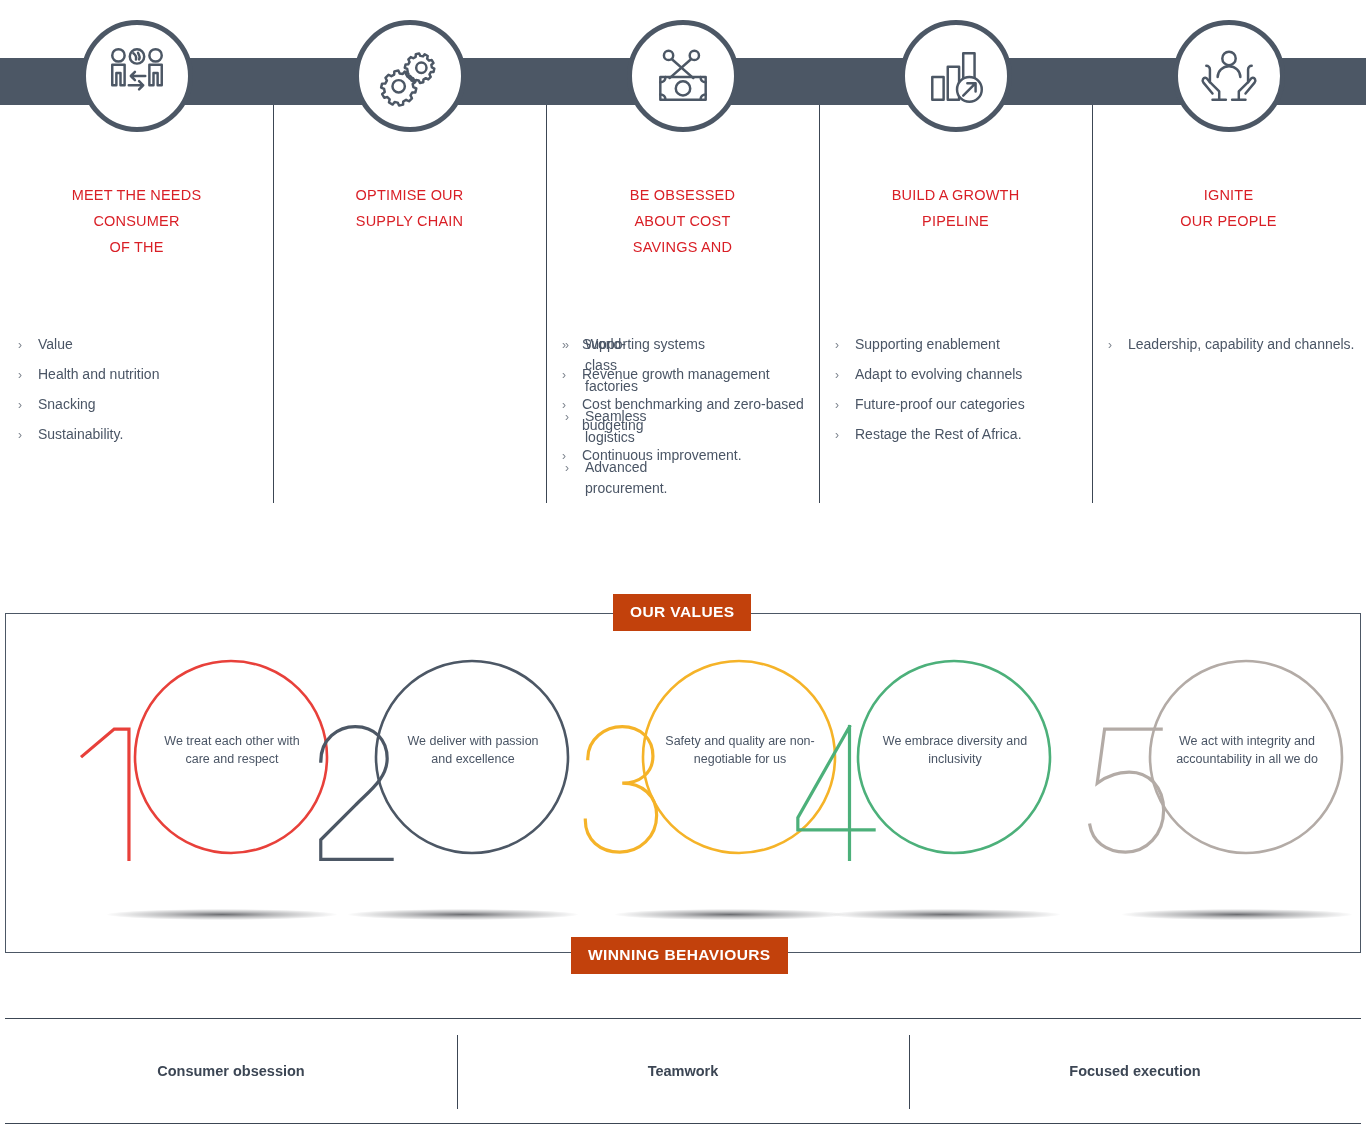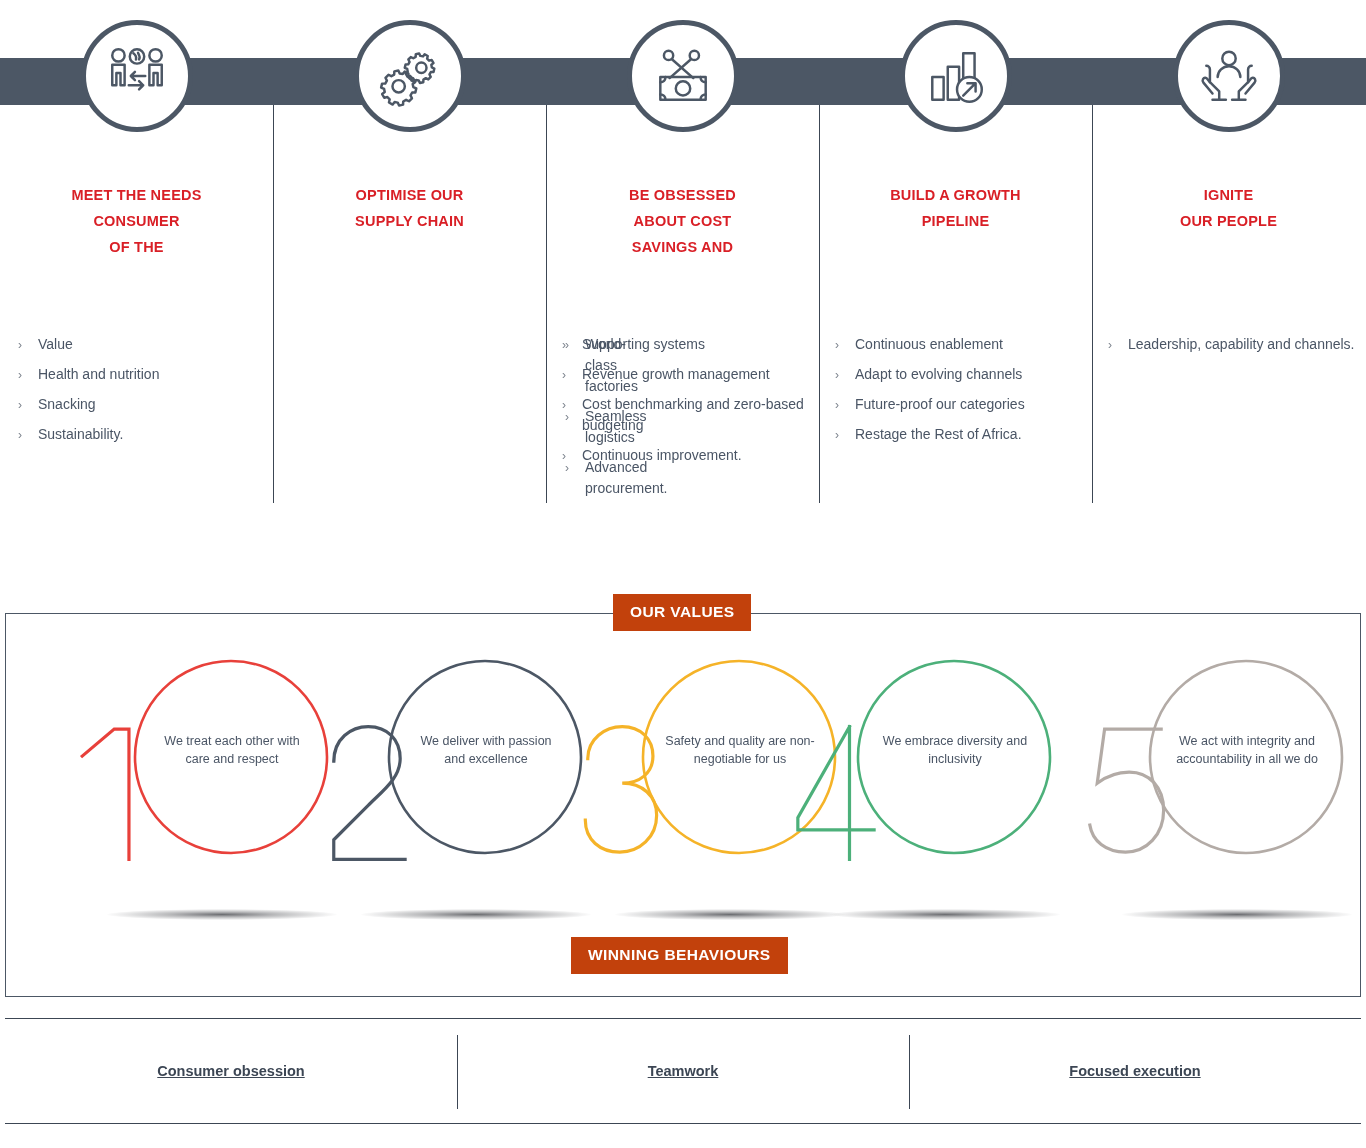--- a/index.html
+++ b/index.html
@@ -29,37 +29,37 @@
     position: absolute; left: 50%; top: 20px; transform: translateX(-50%);
     width: 112px; height: 112px; border-radius: 50%;
     background: #ffffff; border: 5px solid #4c5765;
     display: flex; align-items: center; justify-content: center;
     z-index: 3;
   }
   .pillar-icon-wrap svg { width: 66px; height: 66px; display: block; }
   .pillar-title {
     position: absolute; left: 0; top: 182px; width: 100%;
     text-align: center; color: #d91f26;
-    font-size: 14.5px; font-weight: bold; letter-spacing: .2px;
+    font-size: 14.5px; font-weight: normal; letter-spacing: .2px;
     line-height: 26px; text-transform: uppercase;
   }
   .pillar-list { position: absolute; left: 14px; top: 334px; right: 10px; }
   .pillar-list .li {
     position: relative; padding-left: 22px; margin-bottom: 9px;
     font-size: 14px; color: #4a5565; line-height: 21px;
   }
   .pillar-list .li .chev {
     position: absolute; left: 2px; top: 1px; font-size: 12px; color: #7c838d;
   }
   .pillar:nth-child(1) .pillar-list { left: 16px; }
   .pillar:nth-child(2) .pillar-list { left: 290px; }
 
   
   .values-panel {
-    position: absolute; left: 5px; top: 613px; width: 1356px; height: 384px;
+    position: absolute; left: 5px; top: 613px; width: 1356px; height: 340px;
     border: 1px solid #4c5765; background: #fff;
   }
   .badge {
     position: absolute; background: #c2410c; color: #ffffff;
     font-size: 15.5px; font-weight: bold; letter-spacing: .4px;
     padding: 9px 17px 10px 17px; z-index: 6; white-space: nowrap;
   }
   .badge-values { left: 613px; top: 594px; }
   .badge-behaviours { left: 571px; top: 937px; }
 
@@ -69,34 +69,34 @@
   .value-item .numcircle svg { width: 300px; height: 250px; display: block; }
   .value-text {
     position: absolute; left: 106px; top: 88px; width: 150px;
     text-align: center; font-size: 12.5px; color: #4a5565; line-height: 18px;
   }
   .shadow {
     position: absolute; left: 56px; bottom: 4px; width: 230px; height: 11px;
     background: radial-gradient(ellipse at center, rgba(20,22,28,.62) 0%, rgba(20,22,28,.30) 32%, rgba(20,22,28,0) 72%);
     border-radius: 50%;
   }
-  .v1 { left: 45px;  } .v2 { left: 299px; } .v3 { left: 553px; }
+  .v1 { left: 45px;  } .v2 { left: 286px; } .v3 { left: 553px; }
   .v4 { left: 768px; } .v5 { left: 1060px; }
 
   
   .behaviours {
     position: absolute; left: 5px; top: 1018px; width: 1356px; height: 106px;
     border-top: 1px solid #3c4654; border-bottom: 1px solid #3c4654;
     display: flex;
   }
   .behaviour {
     position: relative; flex: 1 1 0; display: flex;
     align-items: center; justify-content: center;
     font-size: 14.5px; font-weight: bold; color: #3c4654;
-    line-height: 21px; text-align: center; text-decoration: underline;
+    line-height: 21px; text-align: center;
   }
   .behaviour + .behaviour::before {
     content: ""; position: absolute; left: 0; top: 16px; width: 1px; height: 74px;
     background: #3c4654;
   }
 </style>
 </head>
 <body>
 
 <div class="page">
@@ -179,21 +179,21 @@
      <rect x="39" y="10" width="11" height="45"></rect>
      <circle cx="45" cy="45" r="12" fill="#fff"></circle>
      <path d="M39 51l12-12M43 39h8v8"></path>
    </svg>
           </div>
           <div class="pillar-title">
             <div>BUILD A GROWTH</div>
             <div>PIPELINE</div>
           </div>
           <div class="pillar-list">
-            <div class="li"><span class="chev">›</span><span>Continuous enablement</span></div>
+            <div class="li"><span class="chev">›</span><span>Supporting enablement</span></div>
             <div class="li"><span class="chev">›</span><span>Adapt to evolving channels</span></div>
             <div class="li"><span class="chev">›</span><span>Future-proof our categories</span></div>
             <div class="li"><span class="chev">›</span><span>Restage the Rest of Africa.</span></div>
           </div>
         </div>
         <div class="pillar">
           <div class="pillar-icon-wrap">
             <svg viewBox="0 0 64 64" fill="none" stroke="#4c5765" stroke-width="2.4" stroke-linecap="round" stroke-linejoin="round">
      <circle cx="32" cy="15" r="6.5"></circle>
      <path d="M21 33c0-6 5-10.5 11-10.5S43 27 43 33"></path>

